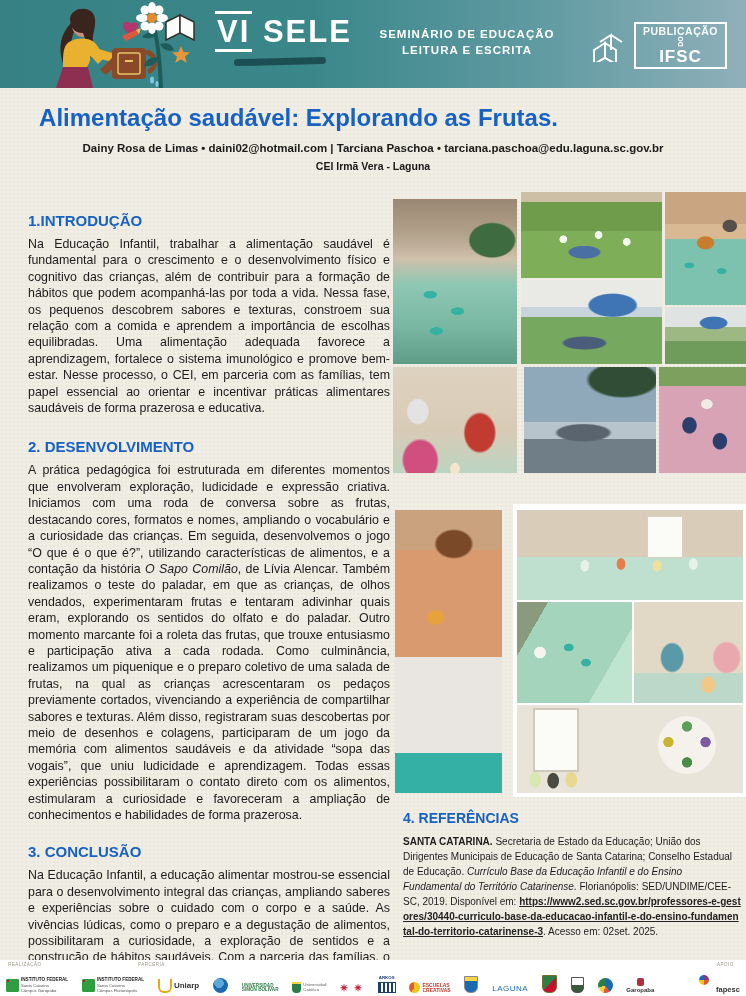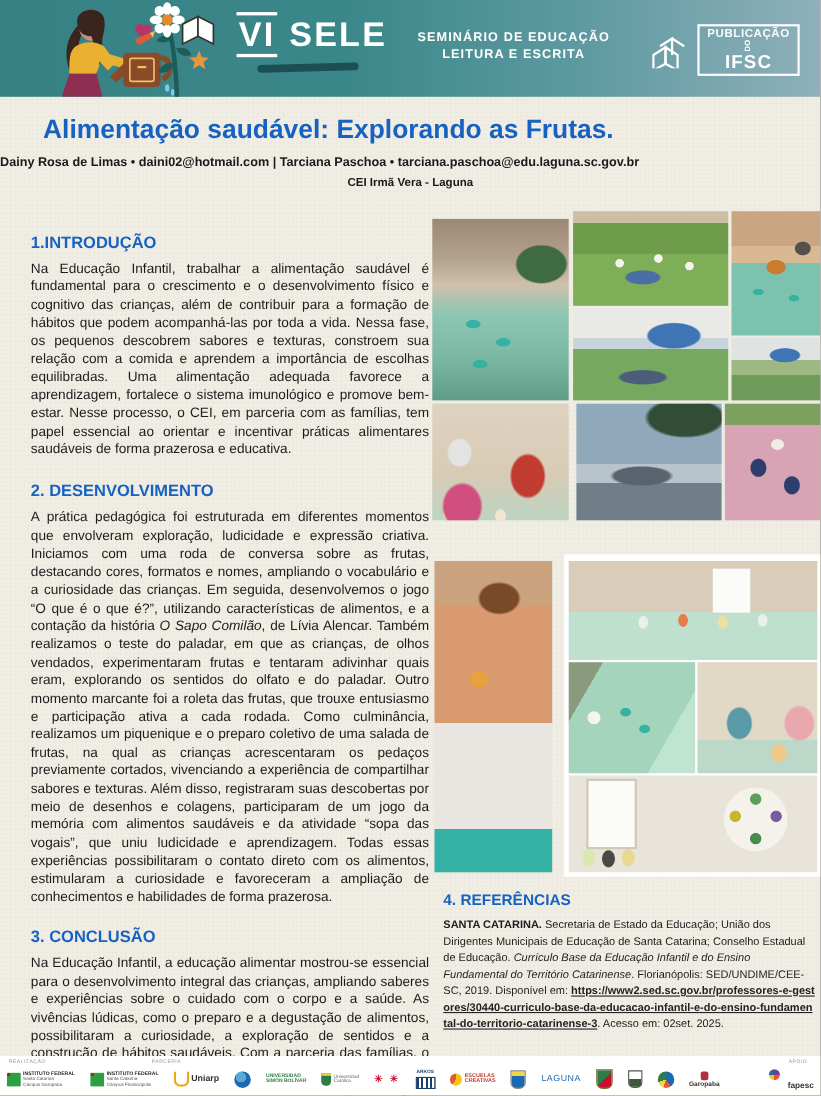--- a/index.html
+++ b/index.html
@@ -29,21 +29,21 @@
   .pub-logo{position:absolute;left:592px;top:22px;display:flex;align-items:center;gap:6px;color:#fff;}
   .pub-box{border:2px solid #fff;padding:2px 7px;line-height:1;}
   .pub-box .l1{font-size:10.5px;letter-spacing:.5px;font-weight:bold;opacity:.95;}
   .pub-row{display:flex;align-items:center;gap:3px;margin-top:1px;flex-direction:column;}
   .pub-row .do{font-size:7px;transform:rotate(-90deg);font-weight:bold;}
   .pub-row .ifsc{font-size:17px;font-weight:bold;letter-spacing:1px;}
 
   
   .title{position:absolute;top:104px;left:0;width:597px;text-align:center;
     color:#1661c2;font-size:24px;font-weight:bold;}
-  .authors{position:absolute;top:142px;left:0;width:746px;
+  .authors{position:absolute;top:142px;left:0;width:746px;text-align:center;
     color:#1a1a1a;font-size:11.5px;font-weight:bold;}
   .affil{position:absolute;top:160px;left:0;width:746px;text-align:center;
     color:#1a1a1a;font-size:10.5px;font-weight:bold;}
 
   
   .col-left{position:absolute;left:28px;top:212px;width:362px;color:#1c1c1c;}
   .col-left h2{margin:0 0 7px 0;font-size:15px;color:#1661c2;font-weight:bold;}
   .col-left p{margin:0;font-size:12.4px;line-height:16.4px;text-align:justify;}
   .gap1{height:22px;} .gap2{height:20px;}
 
@@ -143,21 +143,21 @@
       radial-gradient(10px 10px at 50% 18%, #5aa05a 0 48%, transparent 55%),
       radial-gradient(10px 10px at 18% 45%, #c8b430 0 48%, transparent 55%),
       radial-gradient(10px 10px at 82% 45%, #7a5aa0 0 48%, transparent 55%),
       radial-gradient(10px 10px at 50% 80%, #4a8a4a 0 48%, transparent 55%),
       #f4f2ea;}
 
   
   .footer{position:absolute;left:0;top:960px;width:746px;height:36px;background:#ffffff;}
   .foot-label{position:absolute;top:2px;font-size:4.5px;color:#9a948a;letter-spacing:.5px;}
   .lbl-real{left:8px;} .lbl-parc{left:138px;} .lbl-apoio{left:717px;}
-  .logo-row{position:absolute;left:6px;top:9px;width:734px;height:24px;display:flex;align-items:center;justify-content:space-between;}
+  .logo-row{position:absolute;left:6px;top:9px;width:734px;height:24px;display:flex;align-items:flex-end;justify-content:space-between;}
   .logo{display:flex;align-items:center;gap:2px;line-height:1;}
   .if-grid{width:13px;height:13px;flex:none;background:
       radial-gradient(3px 3px at 2px 2px,#c8102e 0 45%,transparent 50%),
       conic-gradient(#2f9e41 0 100%);
       -webkit-mask:conic-gradient(#000 0 0);mask:conic-gradient(#000 0 0);
       background-color:#2f9e41;border-radius:1px;}
   .if-txt{font-size:4.6px;color:#222;font-weight:bold;}
   .if-txt .sub{display:block;font-weight:normal;color:#555;font-size:4.2px;margin-top:1px;}
   .uniarp-u{width:10px;height:12px;flex:none;border:2.5px solid #e8a81c;border-top:none;border-radius:0 0 6px 6px;}
   .uniarp-t{font-size:8px;font-weight:bold;color:#333;}

